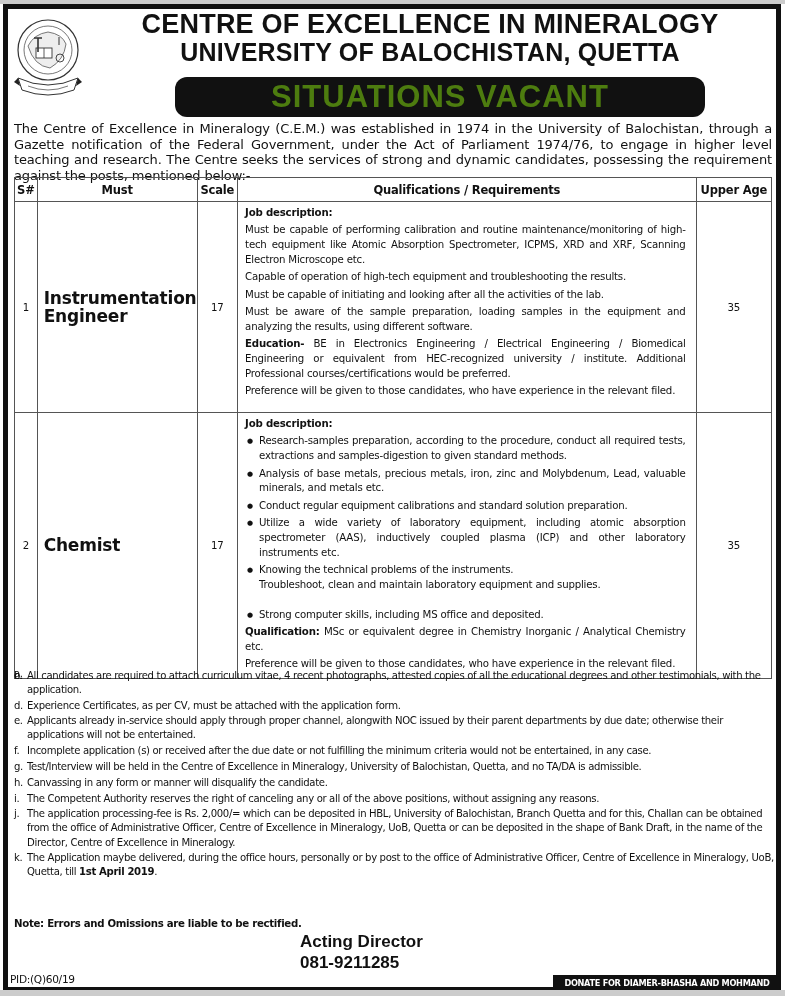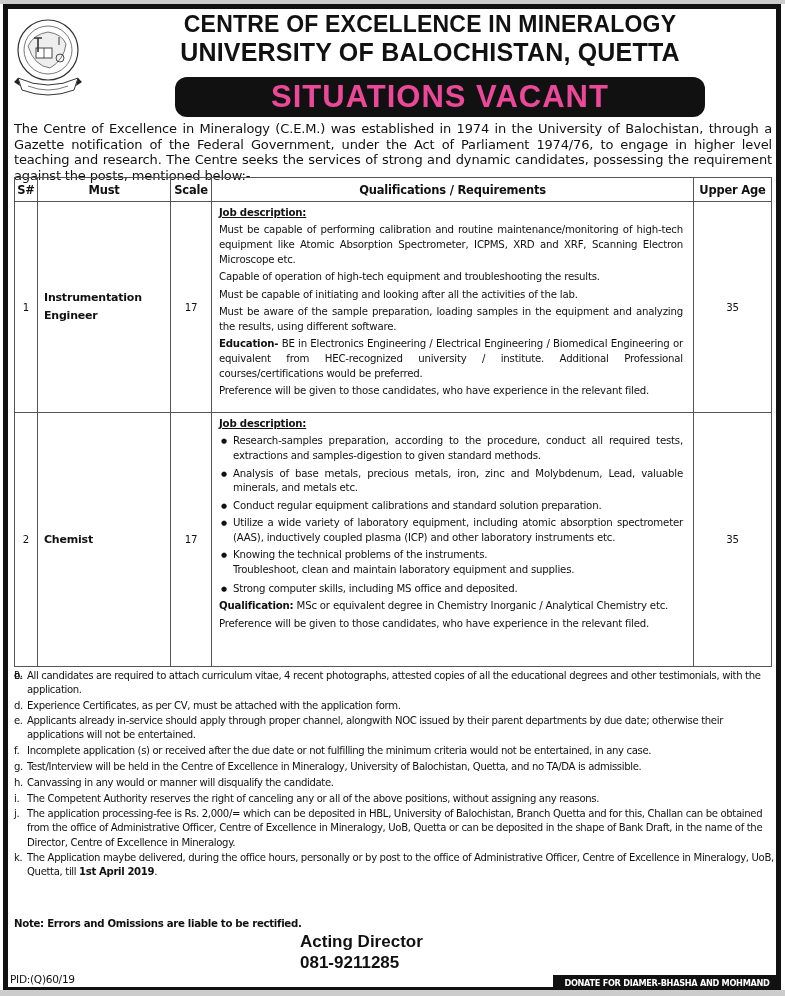--- a/index.html
+++ b/index.html
@@ -1,32 +1,32 @@
 <!DOCTYPE html>
 <html><head>
 <meta charset="utf-8">
 <style>
   html, body { margin: 0; padding: 0; background: #ffffff; }
   body { width: 785px; height: 996px; position: relative; overflow: hidden; font-family: "Liberation Sans", sans-serif; color: #111; }
   .frame { position: absolute; left: 3px; top: 4px; width: 768px; height: 978px; border: 5px solid #111; background: #fff; }
   .logo { position: absolute; left: 14px; top: 12px; width: 68px; height: 88px; }
   .title1, .title2 { position: absolute; left: 85px; width: 690px; text-align: center; font-weight: bold; letter-spacing: 0.2px; }
-  .title1 { top: 11px; font-size: 23px; line-height: 26px; }
+  .title1 { top: 11px; font-size: 27px; line-height: 26px; }
   .title2 { top: 38px; font-size: 25px; line-height: 28px; }
-  .banner { position: absolute; left: 175px; top: 77px; width: 530px; height: 40px; background: #111; border-radius: 12px; color: #ec4899; font-weight: bold; font-size: 31px; line-height: 40px; text-align: center; letter-spacing: 1px; }
+  .banner { position: absolute; left: 175px; top: 77px; width: 530px; height: 40px; background: #111; border-radius: 12px; color: #4d7c0f; font-weight: bold; font-size: 31px; line-height: 40px; text-align: center; letter-spacing: 1px; }
   .intro { position: absolute; left: 14px; top: 121px; width: 758px; font-family: "DejaVu Sans", sans-serif; font-size: 13px; line-height: 15.6px; text-align: justify; letter-spacing: -0.15px; }
   table.posts { position: absolute; left: 14px; top: 177px; width: 758px; border-collapse: collapse; font-family: "DejaVu Sans", sans-serif; font-size: 10.2px; letter-spacing: -0.2px; }
   table.posts th, table.posts td { border: 1px solid #555; padding: 0; }
   table.posts th { height: 23px; font-weight: bold; font-size: 11.5px; text-align: center; }
   .c-sn { width: 23px; } .c-post { width: 133px; } .c-scale { width: 41px; } .c-qual { width: 482px; } .c-age { width: 78px; }
   td.sn, td.scale, td.age { text-align: center; vertical-align: middle; }
-  td.post { vertical-align: middle; padding-left: 6px !important; font-weight: bold; font-size: 11px; line-height: 18px; }
+  td.post { vertical-align: middle; padding-left: 6px !important; font-weight: bold; font-size: 17px; line-height: 18px; }
   td.qual { padding: 4px 10px 3px 7px !important; text-align: justify; line-height: 14.9px; vertical-align: top; }
   td.qual p { margin: 0 0 2.4px 0; }
-  td.qual .h { font-weight: bold; text-decoration: underline; }
+  td.qual .h { font-weight: bold; }
   td.qual ul { margin: 0; padding: 0; list-style: none; }
   td.qual li { position: relative; padding-left: 14px; margin-bottom: 2.4px; }
   td.qual li::before { content: "\25CF"; position: absolute; left: 2px; top: 0; font-size: 7px; }
   td.qual .sub { padding-left: 14px; display: block; }
   .notes { position: absolute; left: 14px; top: 667px; width: 760px; font-family: "DejaVu Sans", sans-serif; font-size: 10.1px; line-height: 14.1px; letter-spacing: -0.35px; margin: 0; padding: 0; list-style: none; }
   .notes li { position: relative; padding-left: 13px; margin-bottom: 1.7px; }
   .notes li .lt { position: absolute; left: 0; top: 0; }
   .note-line { position: absolute; left: 14px; top: 918px; font-family: "DejaVu Sans", sans-serif; font-size: 10.2px; font-weight: bold; letter-spacing: -0.3px; }
   .sign-title, .sign-phone { position: absolute; left: 300px; width: 260px; text-align: left; font-weight: bold; font-size: 17px; }
   .sign-title { top: 932px; } .sign-phone { top: 953px; }
@@ -102,40 +102,40 @@
       <td class="post">Chemist</td>
       <td class="scale">17</td>
       <td class="qual">
         <p class="h">Job description:</p>
         <ul>
           <li>Research-samples preparation, according to the procedure, conduct all required tests, extractions and samples-digestion to given standard methods.</li>
           <li>Analysis of base metals, precious metals, iron, zinc and Molybdenum, Lead, valuable minerals, and metals etc.</li>
           <li>Conduct regular equipment calibrations and standard solution preparation.</li>
           <li>Utilize a wide variety of laboratory equipment, including atomic absorption spectrometer (AAS), inductively coupled plasma (ICP) and other laboratory instruments etc.</li>
           <li style="margin-bottom:0;"><span>Knowing the technical problems of the instruments.</span></li>
-          <span class="sub" style="margin-bottom:4px;">Troubleshoot, clean and maintain laboratory equipment and supplies.</span>
+          <span class="sub" style="margin-bottom:15px;">Troubleshoot, clean and maintain laboratory equipment and supplies.</span>
           <li>Strong computer skills, including MS office and deposited.</li>
         </ul>
         <p><b>Qualification:</b><span> MSc or equivalent degree in Chemistry Inorganic / Analytical Chemistry etc.</span></p>
         <p>Preference will be given to those candidates, who have experience in the relevant filed.</p>
       </td>
       <td class="age">35</td>
     </tr>
   </tbody>
 </table>
 
 <ul class="notes">
   <li><span class="lt">a.</span></li>
   <li><span class="lt">b.</span></li>
   <li><span class="lt">c.</span><span>All candidates are required to attach curriculum vitae, 4 recent photographs, attested copies of all the educational degrees and other testimonials, with the application.</span></li>
   <li><span class="lt">d.</span><span>Experience Certificates, as per CV, must be attached with the application form.</span></li>
   <li><span class="lt">e.</span><span>Applicants already in-service should apply through proper channel, alongwith NOC issued by their parent departments by due date; otherwise their applications will not be entertained.</span></li>
   <li><span class="lt">f.</span><span>Incomplete application (s) or received after the due date or not fulfilling the minimum criteria would not be entertained, in any case.</span></li>
   <li><span class="lt">g.</span><span>Test/Interview will be held in the Centre of Excellence in Mineralogy, University of Balochistan, Quetta, and no TA/DA is admissible.</span></li>
-  <li><span class="lt">h.</span><span>Canvassing in any would or manner will disqualify the candidate.</span></li>
+  <li><span class="lt">h.</span><span>Canvassing in any form or manner will disqualify the candidate.</span></li>
   <li><span class="lt">i.</span><span>The Competent Authority reserves the right of canceling any or all of the above positions, without assigning any reasons.</span></li>
   <li><span class="lt">j.</span><span>The application processing-fee is Rs. 2,000/= which can be deposited in HBL, University of Balochistan, Branch Quetta and for this, Challan can be obtained from the office of Administrative Officer, Centre of Excellence in Mineralogy, UoB, Quetta or can be deposited in the shape of Bank Draft, in the name of the Director, Centre of Excellence in Mineralogy.</span></li>
   <li><span class="lt">k.</span><span>The Application maybe delivered, during the office hours, personally or by post to the office of Administrative Officer, Centre of Excellence in Mineralogy, UoB, Quetta, till </span><b>1st April 2019</b><span>.</span></li>
 </ul>
 
 <div class="note-line">Note: Errors and Omissions are liable to be rectified.</div>
 
 <div class="sign-title">Acting Director</div>
 <div class="sign-phone">081-9211285</div>
 

